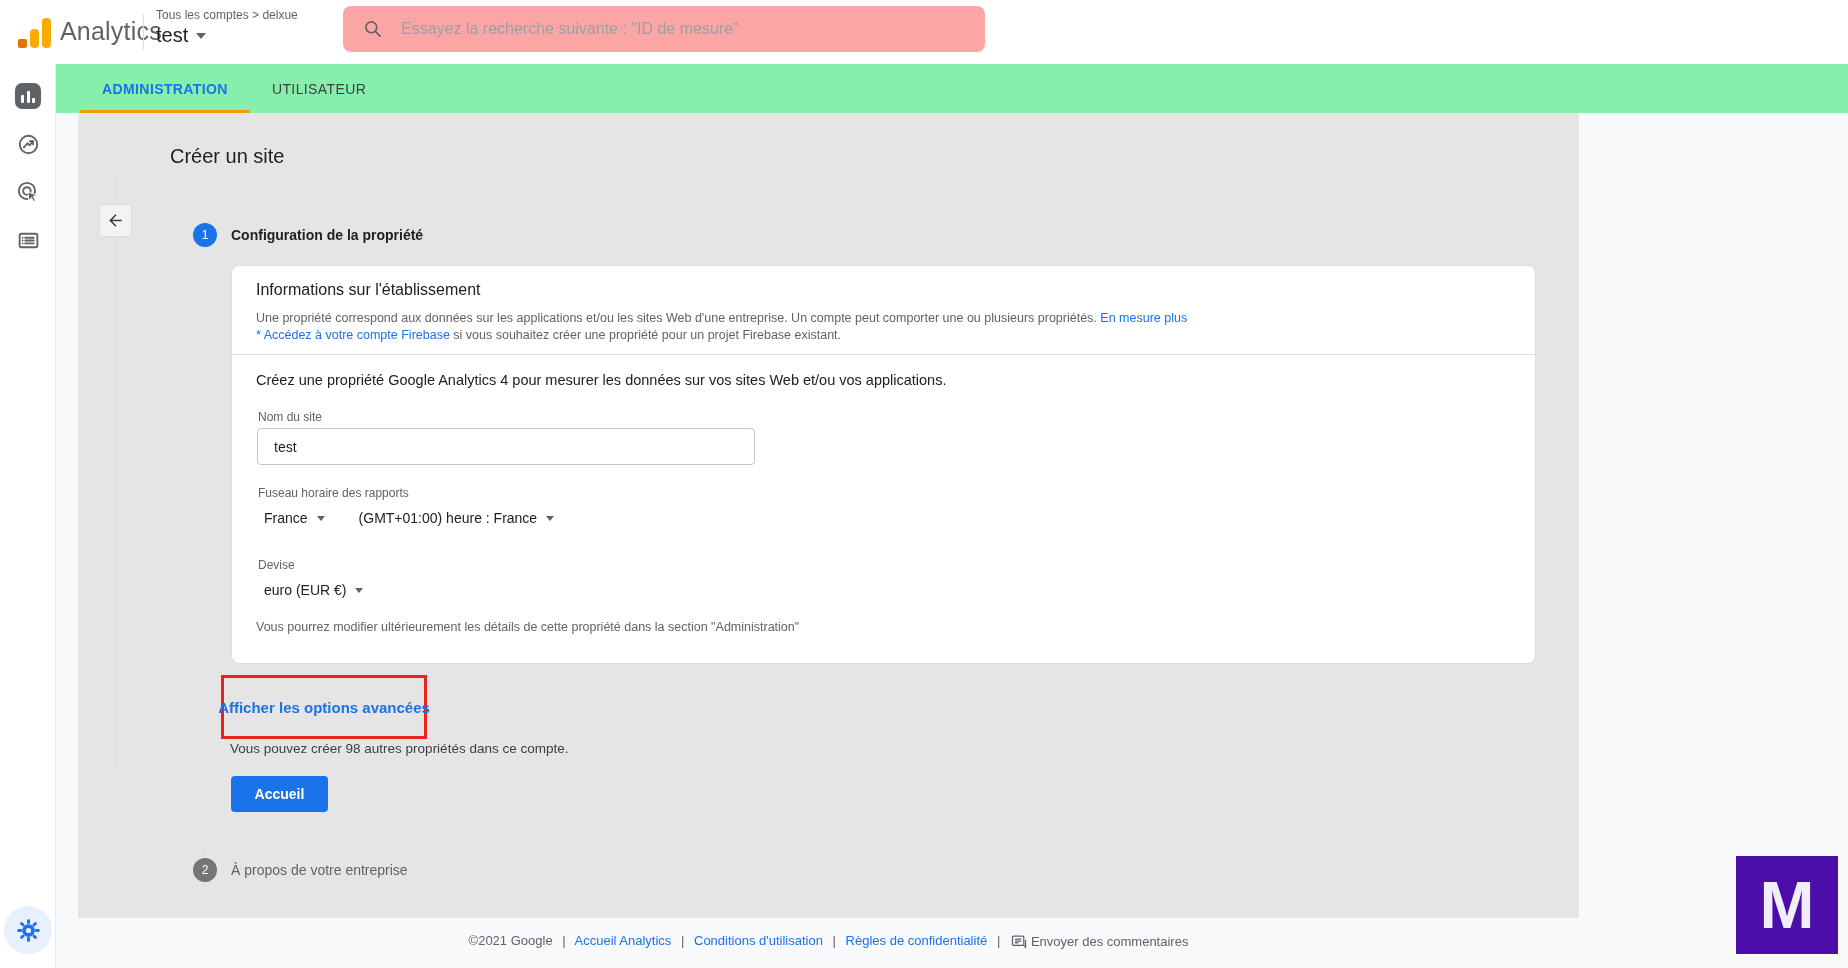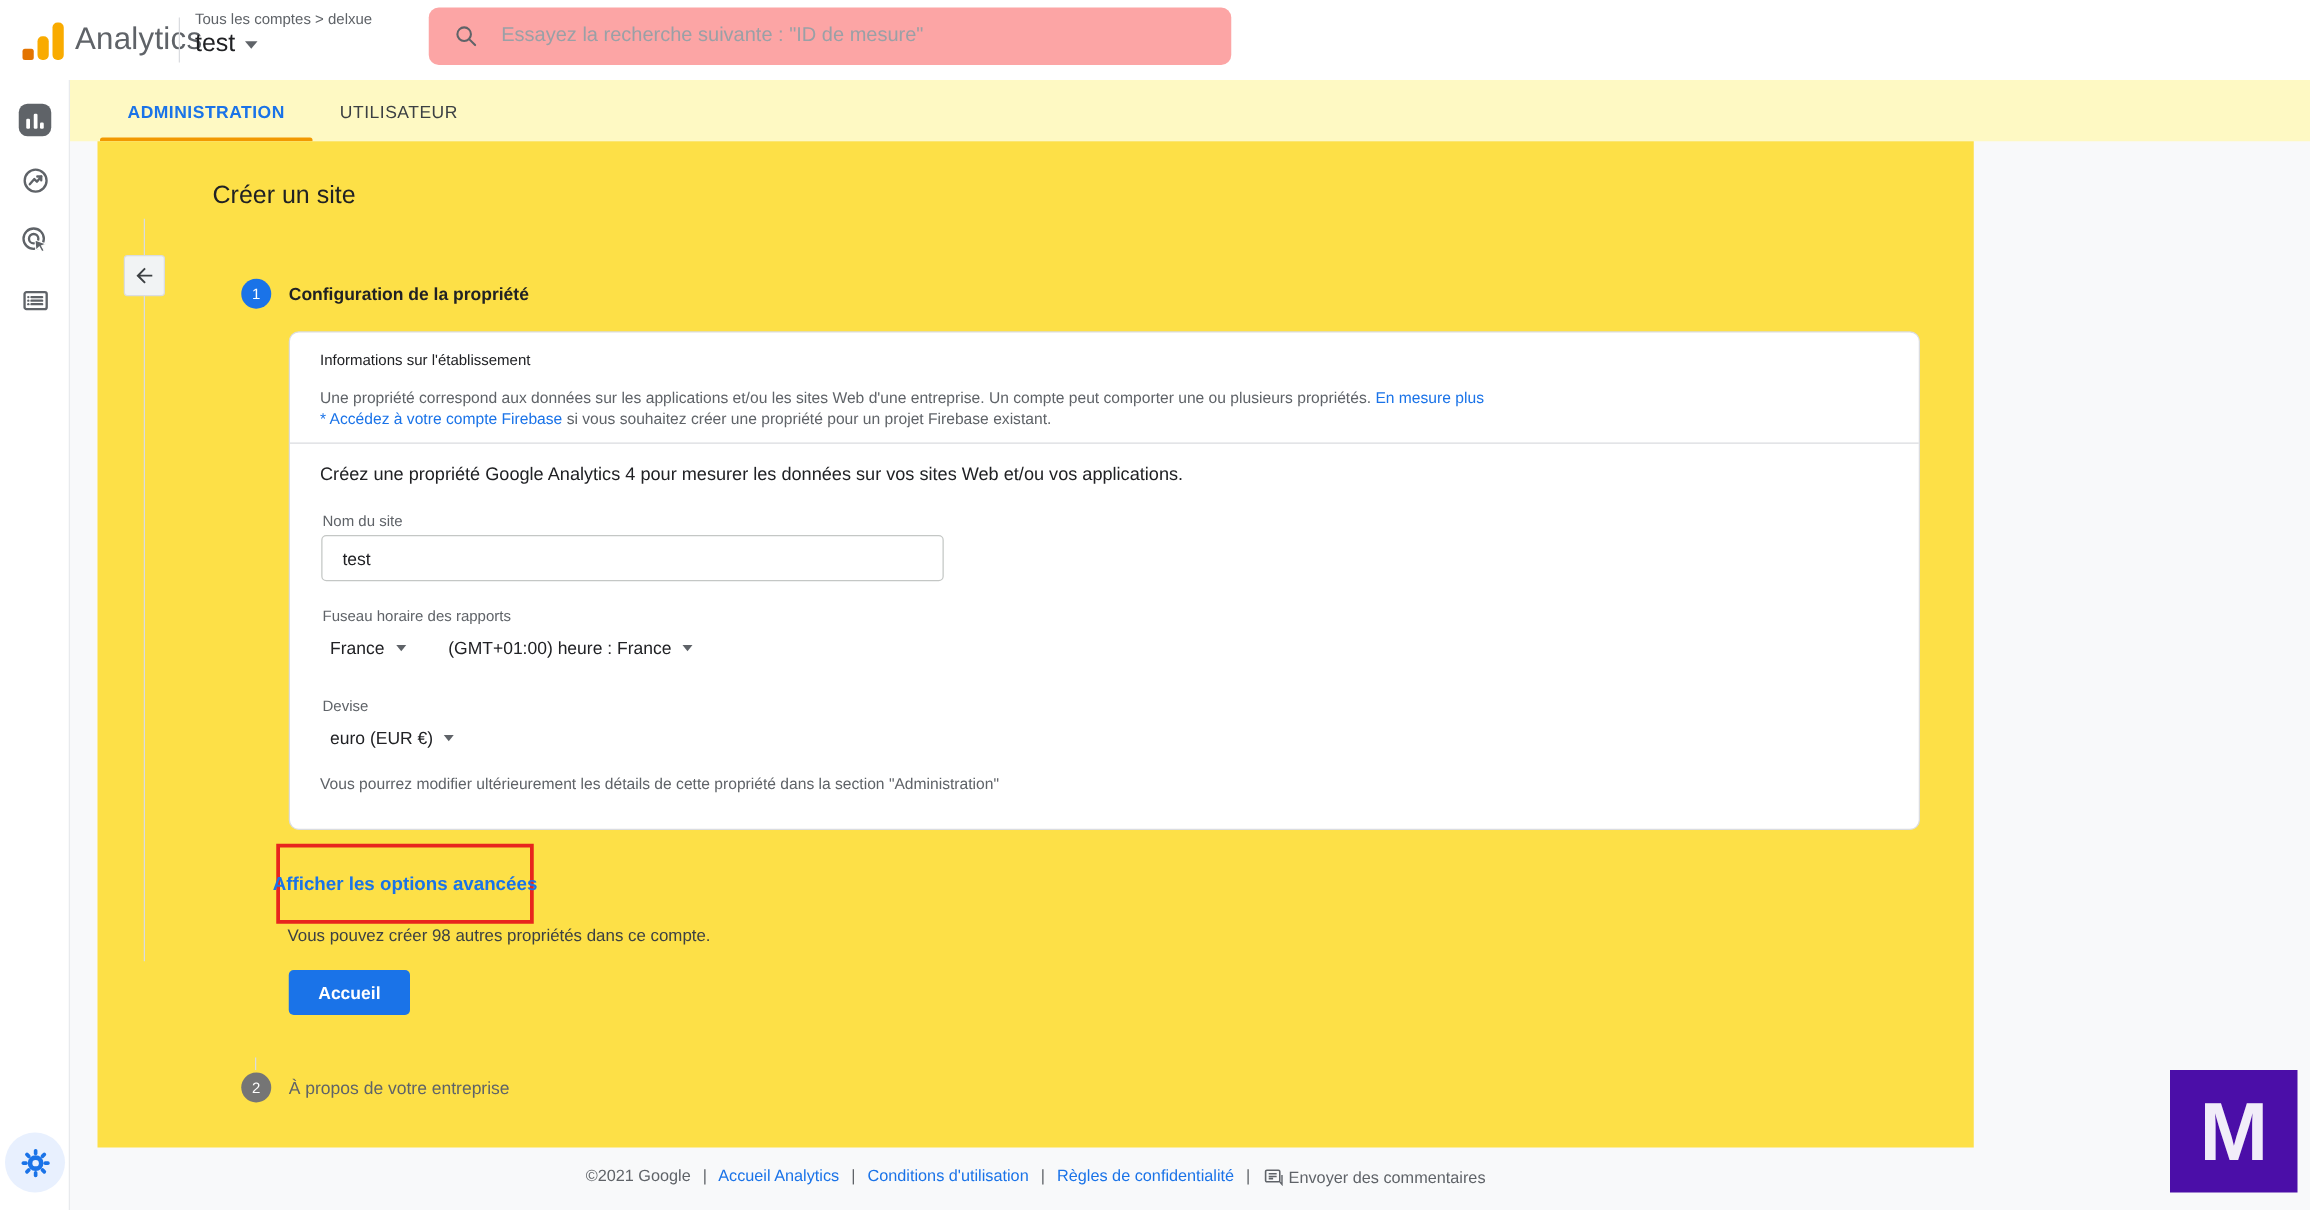--- a/index.html
+++ b/index.html
@@ -26,42 +26,42 @@
   .hdr-icons { position:absolute; right:0; top:0; height:64px; }
 
   
   .sidebar { position:absolute; left:0; top:64px; width:56px; height:904px; background:#FFFFFF; border-right:1px solid #E8EAED; z-index:10; }
   .side-item { position:absolute; left:0; width:56px; height:40px; display:flex; align-items:center; justify-content:center; cursor:pointer; }
   .reports-glyph { width:26px; height:26px; background:#5F6368; border-radius:7px; display:flex; align-items:flex-end; justify-content:center; gap:2.5px; padding-bottom:6px; }
   .reports-glyph i { display:block; width:3px; background:#fff; border-radius:1px; }
   .gear-wrap { position:absolute; left:4px; top:842px; width:48px; height:48px; border-radius:50%; background:#E8F0FE; display:flex; align-items:center; justify-content:center; cursor:pointer; }
 
   
-  .tabbar { position:absolute; left:56px; top:64px; width:1792px; height:49px; background:#fef9c3; display:flex; align-items:stretch; padding-left:24px; }
+  .tabbar { position:absolute; left:56px; top:64px; width:1792px; height:49px; background:#86efac; display:flex; align-items:stretch; padding-left:24px; }
   .tab { position:relative; display:flex; align-items:center; justify-content:center; padding:0 22px; font-size:14px; letter-spacing:0.4px; font-weight:bold; cursor:pointer; }
   .tab.active { color:#1A73E8; }
   .tab.inactive { color:#3C4043; font-weight:normal; }
   .tab .indicator { position:absolute; left:0; right:0; bottom:0; height:3px; background:#F29900; border-radius:2px 2px 0 0; }
 
   
-  .main-card { position:absolute; left:78px; top:113px; width:1501px; height:805px; background:#fde047; }
+  .main-card { position:absolute; left:78px; top:113px; width:1501px; height:805px; background:#e5e5e5; }
   .page-title { position:absolute; left:92px; top:32px; font-size:20px; color:#202124; }
   .timeline { position:absolute; left:37px; top:62px; width:1px; height:594px; background:#DADCE0; }
   .back-btn { position:absolute; left:21px; top:91px; width:33px; height:33px; background:#F1F3F4; border:1px solid #DADCE0; border-radius:3px; display:flex; align-items:center; justify-content:center; cursor:pointer; }
   .step-row { position:absolute; display:flex; align-items:center; gap:14px; }
   .step-circle { width:24px; height:24px; border-radius:50%; color:#fff; font-size:12px; display:flex; align-items:center; justify-content:center; flex-shrink:0; }
   .step-circle.blue { background:#1A73E8; }
   .step-circle.gray { background:#757575; }
   .step1-label { font-size:14px; font-weight:bold; color:#202124; }
   .step2-label { font-size:14px; color:#5F6368; }
   .step2-tick { position:absolute; left:126px; top:733px; width:1px; height:10px; background:#DADCE0; }
 
   
   .info-card { position:absolute; left:153px; top:152px; width:1305px; height:399px; border:1px solid #DADCE0; border-radius:8px; background:#fff; }
-  .info-title { position:absolute; left:24px; top:15px; font-size:12px; color:#202124; }
+  .info-title { position:absolute; left:24px; top:15px; font-size:16px; color:#202124; }
   .info-desc { position:absolute; left:24px; top:44px; width:1250px; font-size:12.5px; line-height:17px; color:#5F6368; }
   .link { color:#1A73E8; text-decoration:none; cursor:pointer; }
   .info-divider { position:absolute; left:0; top:88px; width:100%; height:1px; background:#DADCE0; }
   .ga4-line { position:absolute; left:24px; top:106px; font-size:14.5px; color:#202124;text-align:center; }
   .field-label { position:absolute; font-size:12px; color:#5F6368; }
   .site-input { position:absolute; left:25px; top:162px; width:498px; height:37px; border:1px solid #C4C7C5; border-radius:4px; font-size:14px; color:#202124; padding:0 16px; outline:none; font-family:inherit; background:#fff; }
   .dd-row { position:absolute; display:flex; align-items:center; gap:10px; }
   .dd { display:flex; align-items:center; gap:9px; font-size:14px; color:#202124; cursor:pointer; }
   .note-text { position:absolute; left:24px; top:354px; font-size:12.5px; color:#5F6368; }
 

